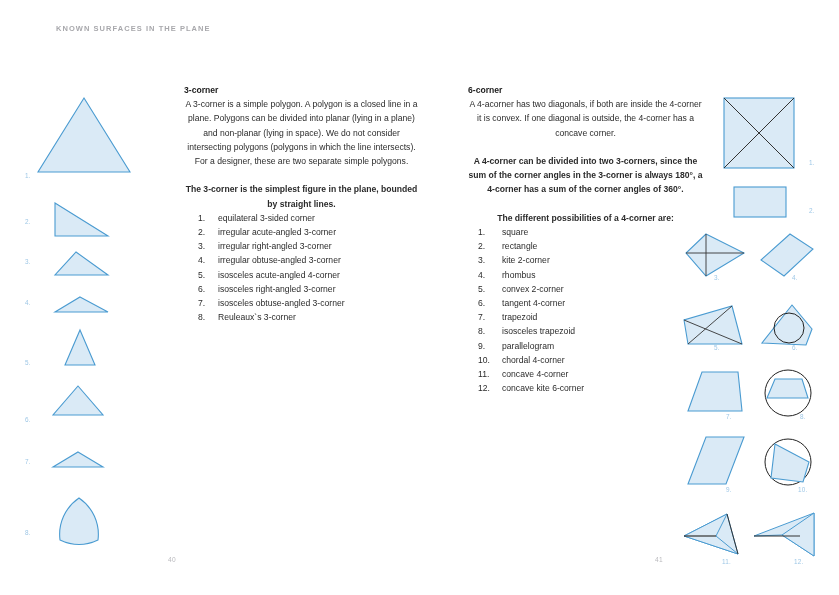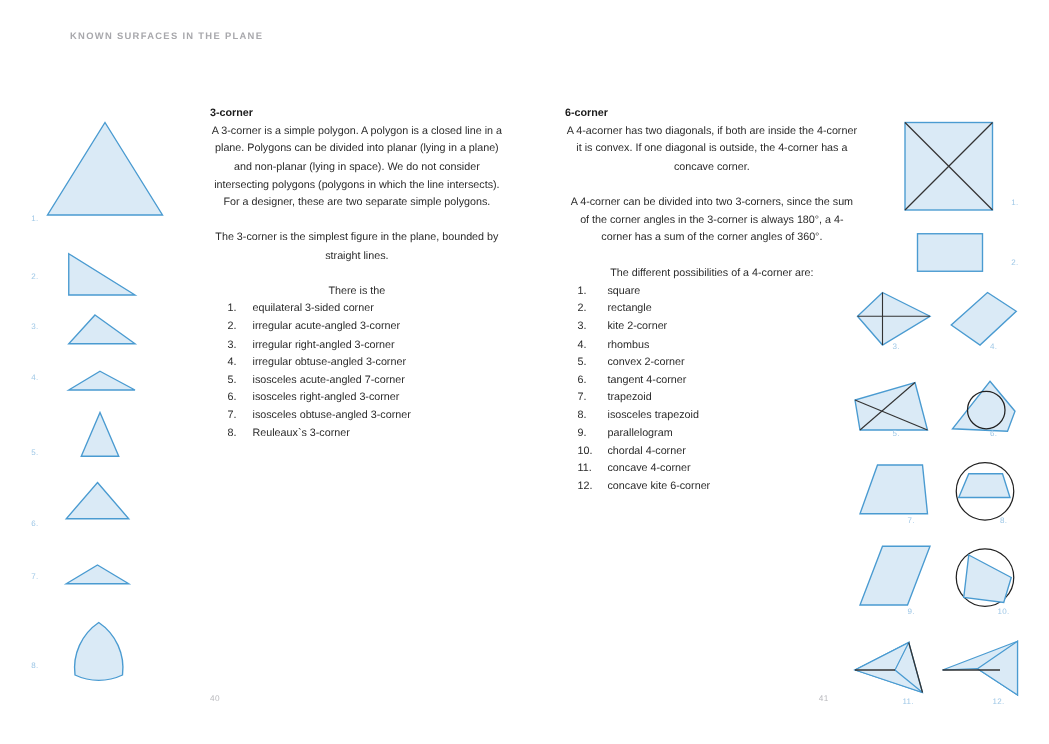--- a/index.html
+++ b/index.html
@@ -21,39 +21,39 @@
     left: 56px; top: 24px;
     font-size: 7.5px;
     letter-spacing: 1.05px;
     font-weight: bold;
     color: #a8a8ac;
     text-transform: uppercase;
     white-space: nowrap;
   }
 
   
-  .col { position: absolute; width: 235px; }
+  .col { position: absolute; width: 235px; margin-left: 16px; }
   .col-1 { left: 168px; top: 83px; }
   .col-2 { left: 452px; top: 83px; }
 
   .col h2 {
     font-size: 8.6px;
     font-weight: bold;
     color: #1b1b1b;
     line-height: 14.2px;
     margin: 0 0 0px 0;
   }
   .col p {
     font-size: 8.6px;
     color: #2b2b2b;
     line-height: 14.2px;
     margin: 0;
     text-align: center;
   }
-  .col p.gap { margin-top: 14.2px; }
+  .col p.gap { margin-top: 14.2px; font-weight: bold; }
 
   .col ol {
     margin: 0;
     padding-left: 0;
     list-style: none;
     counter-reset: itm;
   }
   .col ol li {
     font-size: 8.6px;
     color: #2b2b2b;
@@ -160,27 +160,26 @@
         <path d="M25,3 A44,44 0 0 1 44,45 A44,44 0 0 1 6,45 A44,44 0 0 1 25,3 Z" fill="#daeaf6" stroke="#4a9bd1" stroke-width="1.1"></path>
       </svg>
     </div>
     <div class="fig-num" style="left:25px; top:529px;">8.</div>
   </div>
 
   <div class="col col-1">
     <h2>3-corner</h2>
     <p>A 3-corner is a simple polygon. A polygon is a closed line in a plane. Polygons can be divided into planar (lying in a plane) and non-planar (lying in space). We do not consider intersecting polygons (polygons in which the line intersects). For a designer, these are two separate simple polygons.</p>
     <p class="gap">The 3-corner is the simplest figure in the plane, bounded by straight lines.</p>
-    <p class="gap">There is the</p>
     <ol>
       <li>equilateral 3-sided corner</li>
       <li>irregular acute-angled 3-corner</li>
       <li>irregular right-angled 3-corner</li>
       <li>irregular obtuse-angled 3-corner</li>
-      <li>isosceles acute-angled 7-corner</li>
+      <li>isosceles acute-angled 4-corner</li>
       <li>isosceles right-angled 3-corner</li>
       <li>isosceles obtuse-angled 3-corner</li>
       <li>Reuleaux`s 3-corner</li>
     </ol>
   </div>
 
   <div class="col col-2">
     <h2>6-corner</h2>
     <p>A 4-acorner has two diagonals, if both are inside the 4-corner it is convex. If one diagonal is outside, the 4-corner has a concave corner.</p>
     <p class="gap">A 4-corner can be divided into two 3-corners, since the sum of the corner angles in the 3-corner is always 180°, a 4-corner has a sum of the corner angles of 360°.</p>

